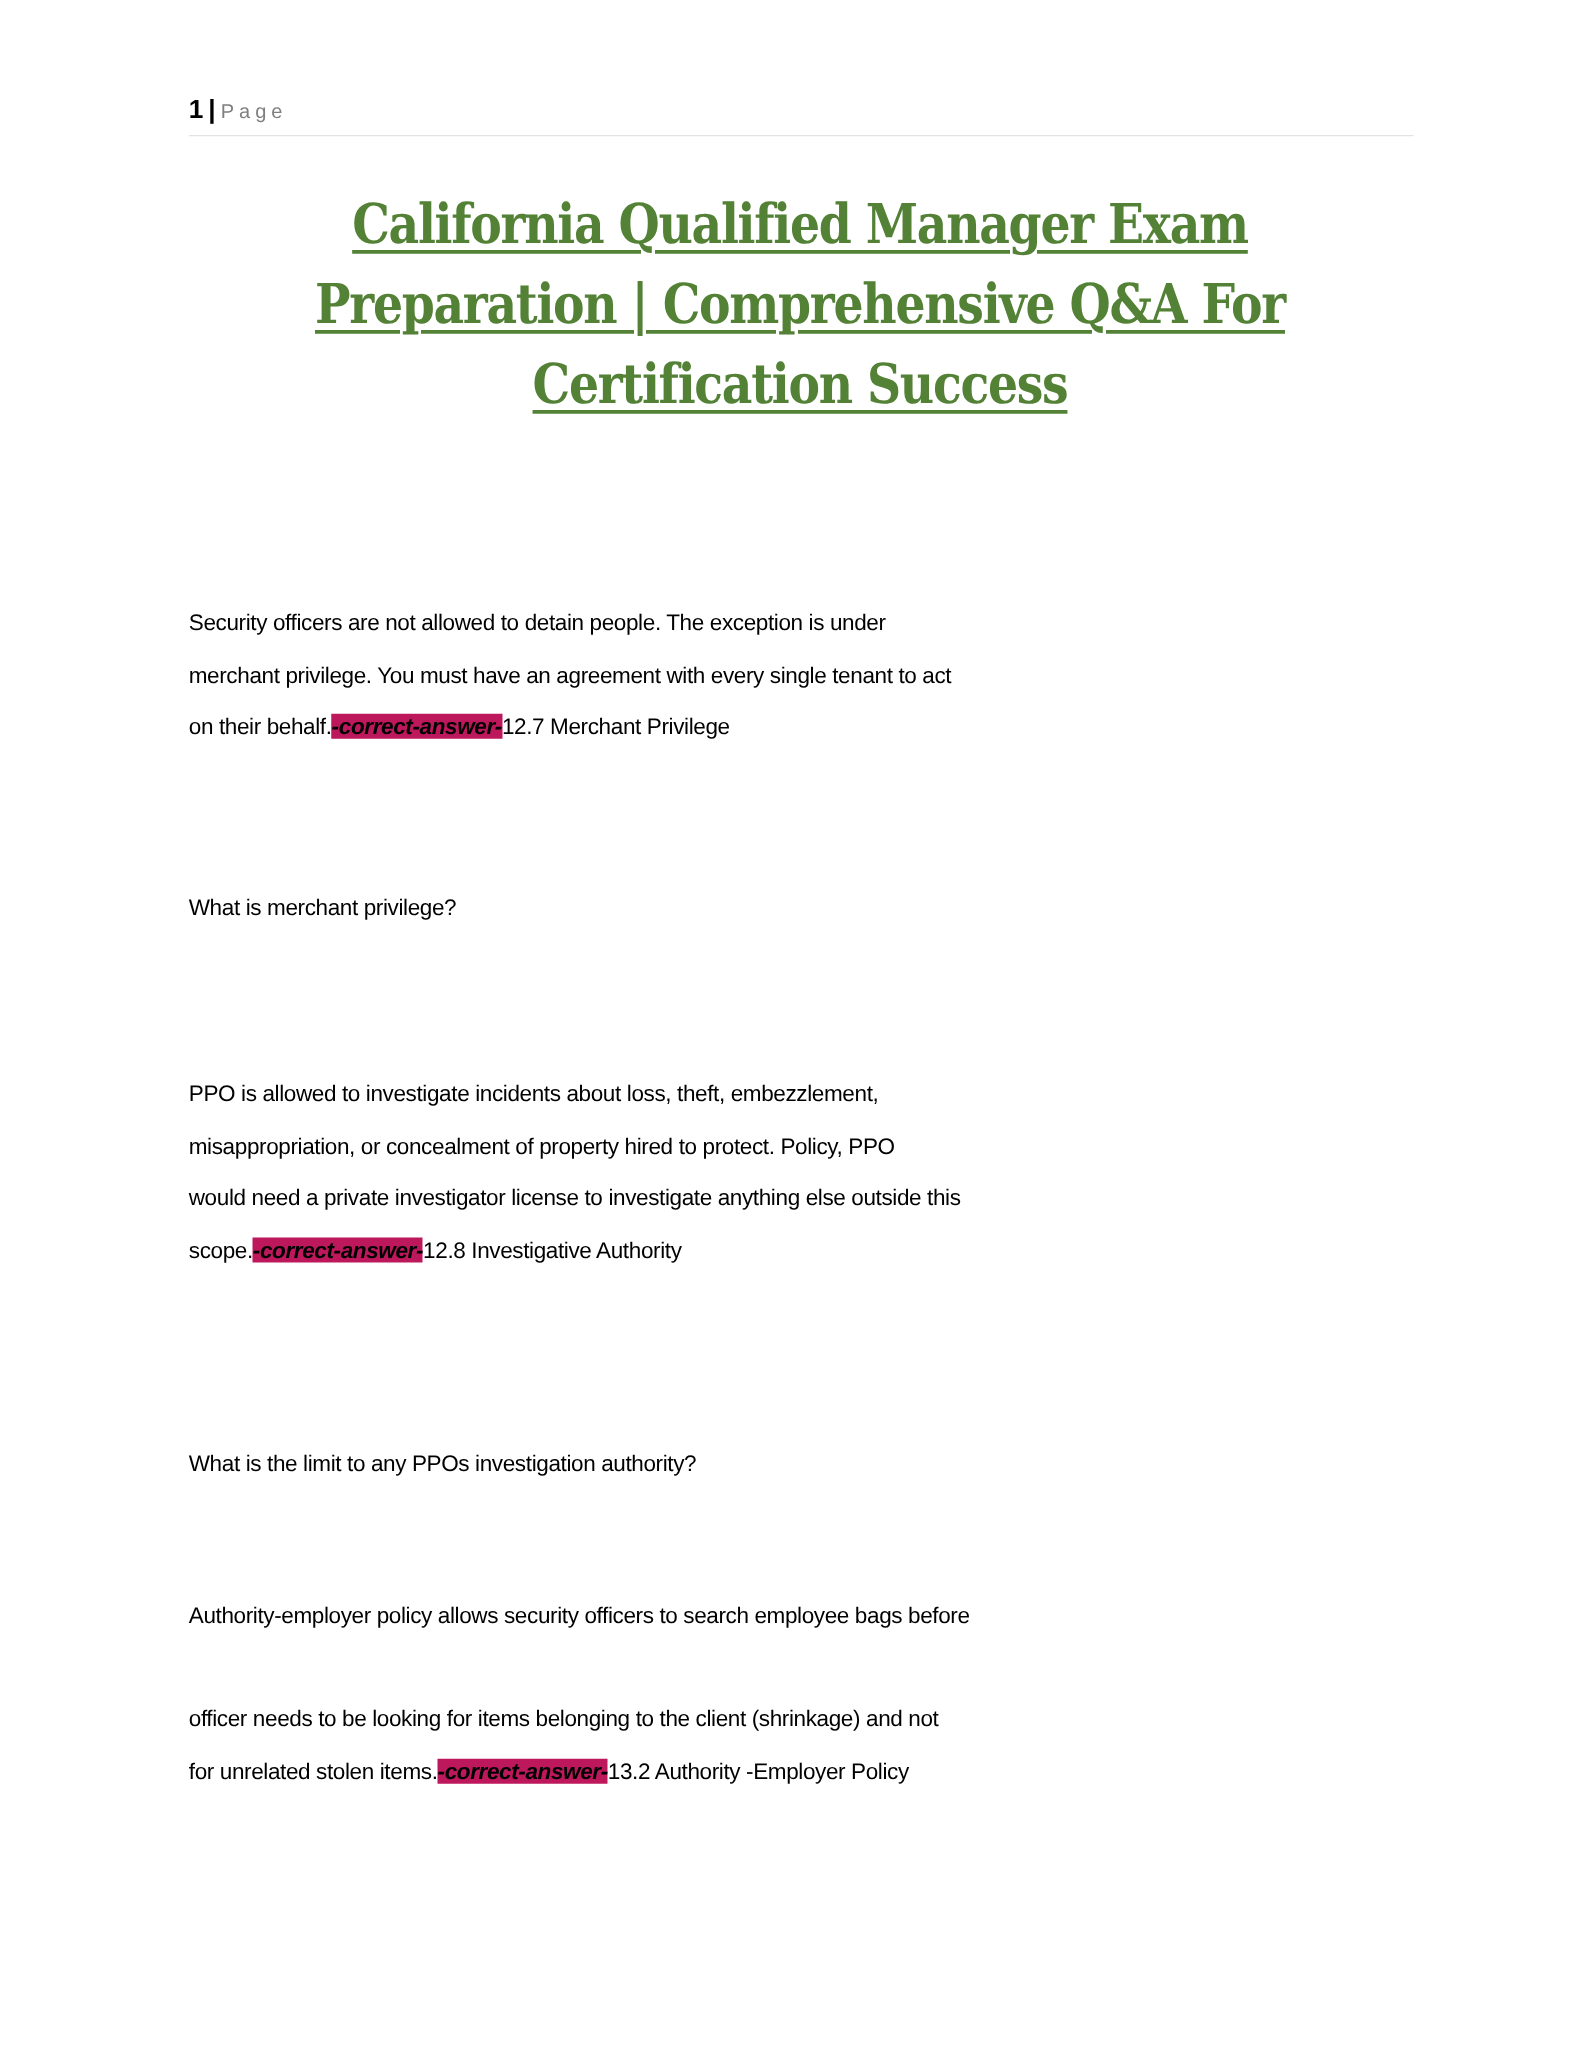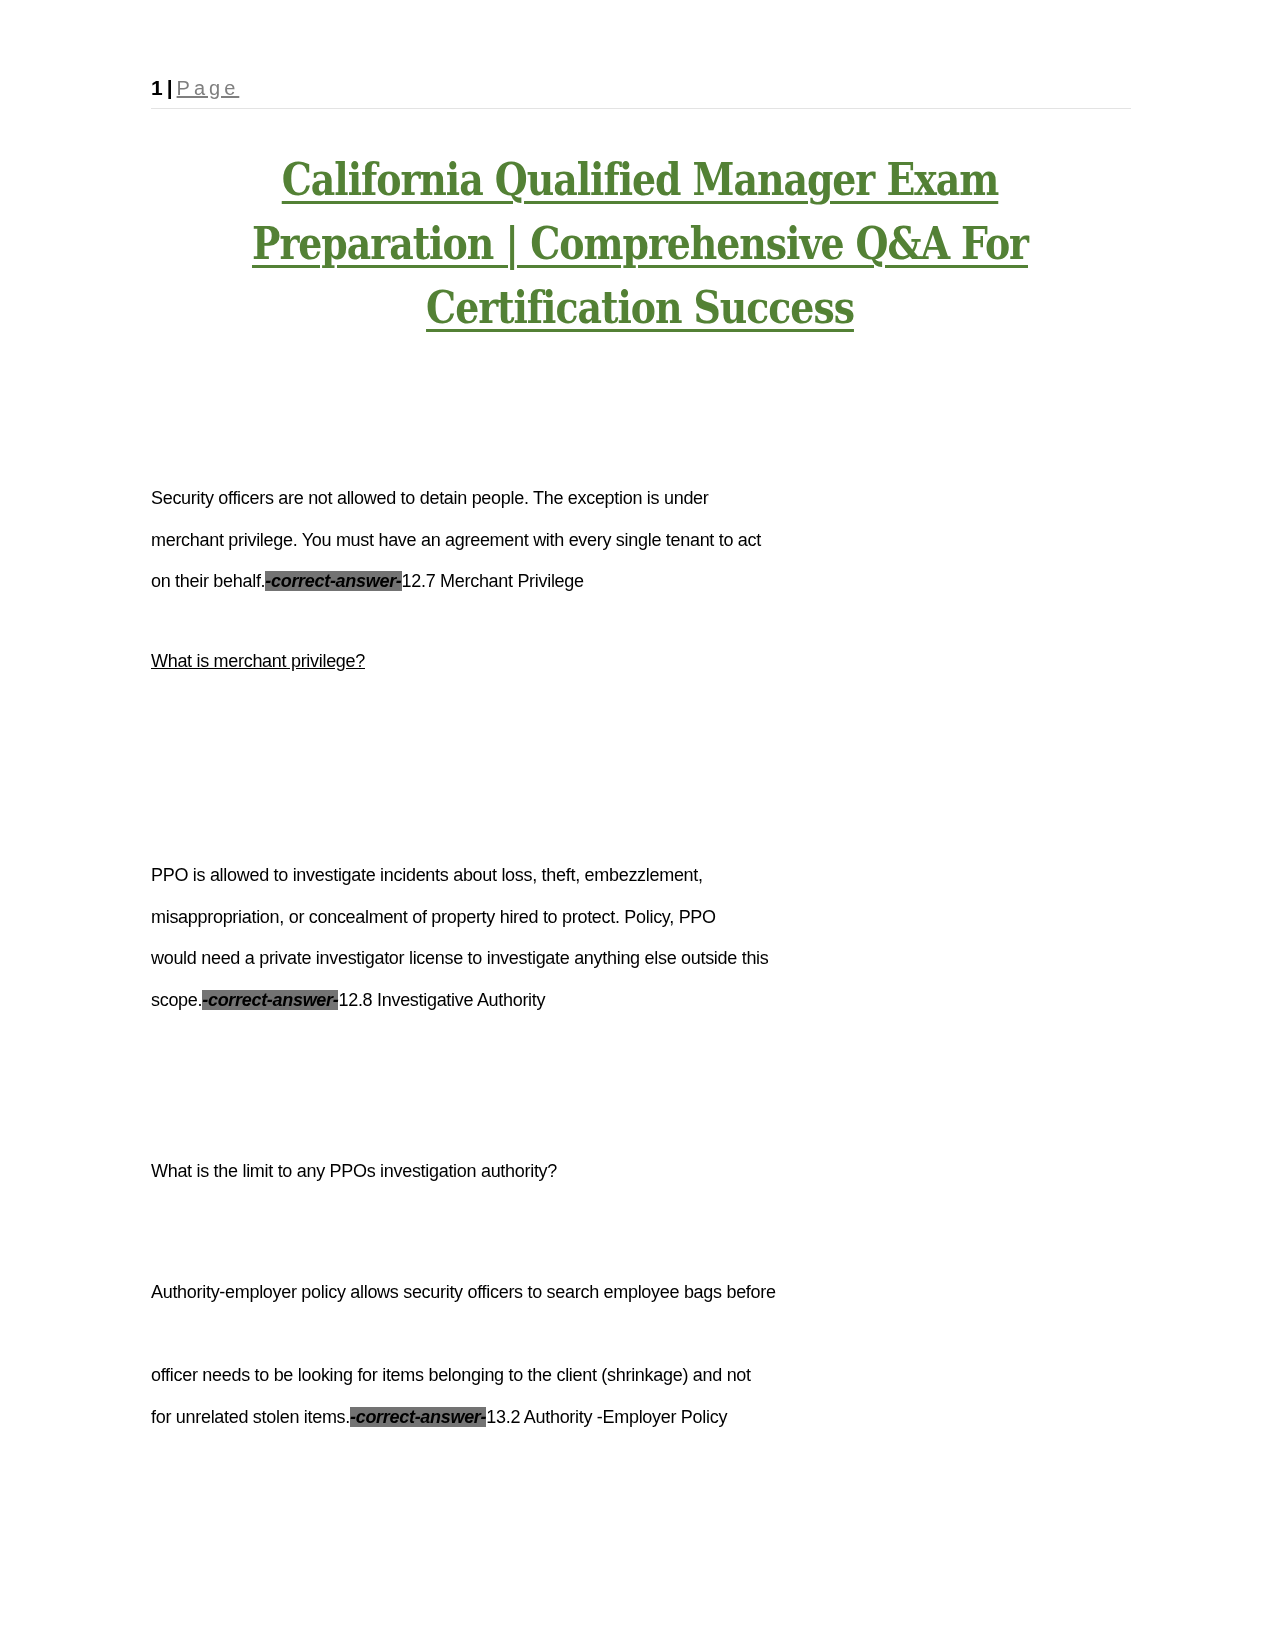--- a/index.html
+++ b/index.html
@@ -2,51 +2,51 @@
 <html><head>
   <meta charset="utf-8">
   <style>
     html, body { margin: 0; padding: 0; background: #ffffff; }
     body { width: 1275px; height: 1650px; position: relative; overflow: hidden;
            font-family: "Liberation Sans", sans-serif; color: #000; }
     .page-header { position: absolute; left: 151px; top: 76px; width: 980px;
                    height: 32px; border-bottom: 1.5px solid #e3e3e3; }
     .page-header .num { font-weight: bold; font-size: 21px; color: #000; }
     .page-header .sep { font-weight: bold; font-size: 21px; color: #000; margin: 0 4px 0 4px; }
-    .page-header .lbl { font-size: 20px; color: #7f7f7f; letter-spacing: 4px; text-decoration: underline; }
+    .page-header .lbl { font-size: 16px; color: #7f7f7f; letter-spacing: 4px; }
     .title { position: absolute; left: 150px; top: 148px; width: 980px; text-align: center;
              font-family: "DejaVu Serif", serif; font-weight: bold; color: #538135;
              font-size: 44px; line-height: 64px; letter-spacing: -1.2px;
              transform: scaleX(0.86); transform-origin: 50% 0; }
     .title span { text-decoration: underline; text-decoration-thickness: 3px;
                   text-underline-offset: 6px; display: inline; }
     .para { position: absolute; left: 151px; width: 980px; font-size: 18px;
             line-height: 41.5px; color: #000; font-family: "Liberation Sans", sans-serif;
             letter-spacing: -0.3px; }
-    .hl { background: #737373; font-weight: bold; font-style: italic; }
+    .hl { background: #be185d; font-weight: bold; font-style: italic; }
   </style>
 </head>
 <body>
 
 <div class="page-header">
   <span class="num">1</span><span class="sep">|</span><span class="lbl">Page</span>
 </div>
 
 <div class="title">
   <span>California Qualified Manager Exam</span><br>
   <span>Preparation | Comprehensive Q&amp;A For</span><br>
   <span>Certification Success</span>
 </div>
 
 <div class="para" style="top:478px;">
   <span>Security officers are not allowed to detain people. The exception is under</span><br>
   <span>merchant privilege. You must have an agreement with every single tenant to act</span><br>
   <span>on their behalf.</span><span class="hl">-correct-answer-</span><span>12.7 Merchant Privilege</span>
 </div>
-<div class="para" style="top:641px;text-decoration:underline;">
+<div class="para" style="top:706px;">
   <span>What is merchant privilege?</span>
 </div>
 
 <div class="para" style="top:855px;">
   <span>PPO is allowed to investigate incidents about loss, theft, embezzlement,</span><br>
   <span>misappropriation, or concealment of property hired to protect. Policy, PPO</span><br>
   <span>would need a private investigator license to investigate anything else outside this</span><br>
   <span>scope.</span><span class="hl">-correct-answer-</span><span>12.8 Investigative Authority</span>
 </div>
 <div class="para" style="top:1114px;margin-top:37px;">

